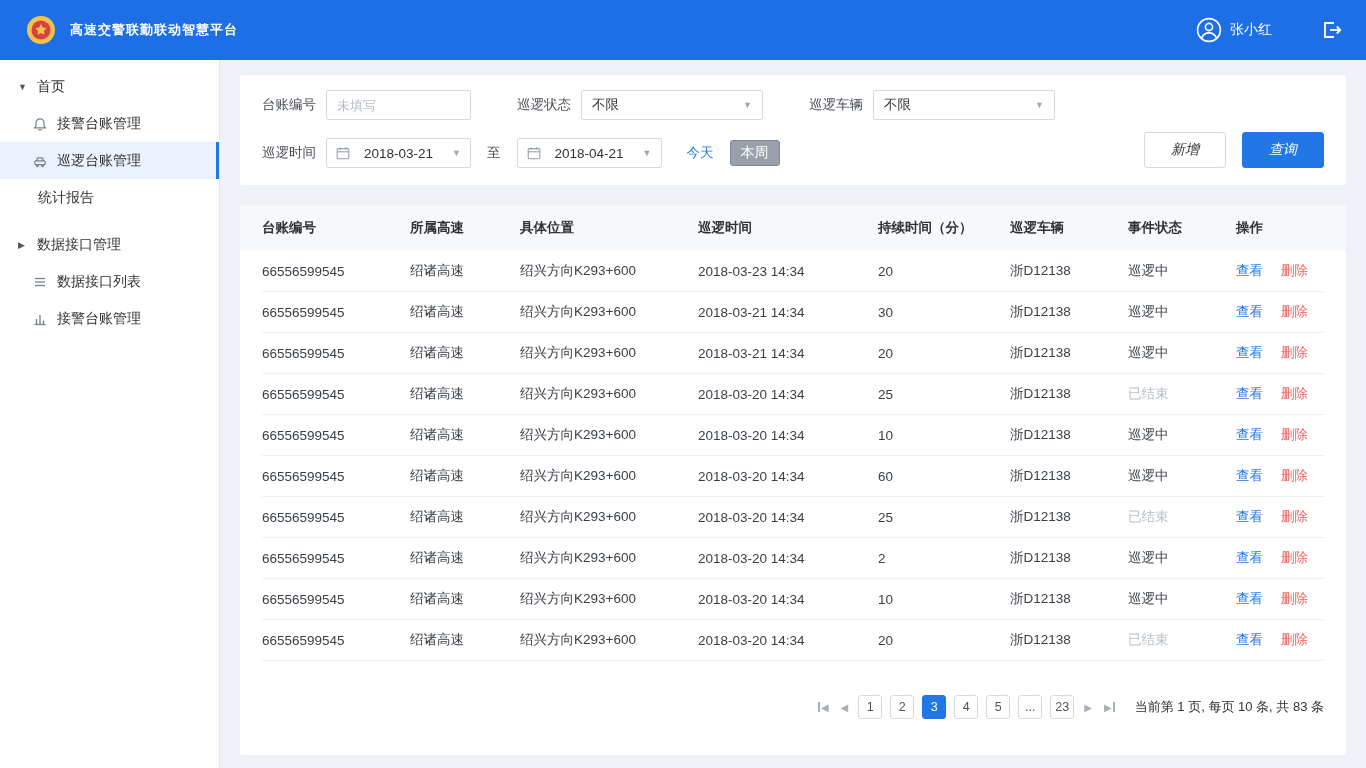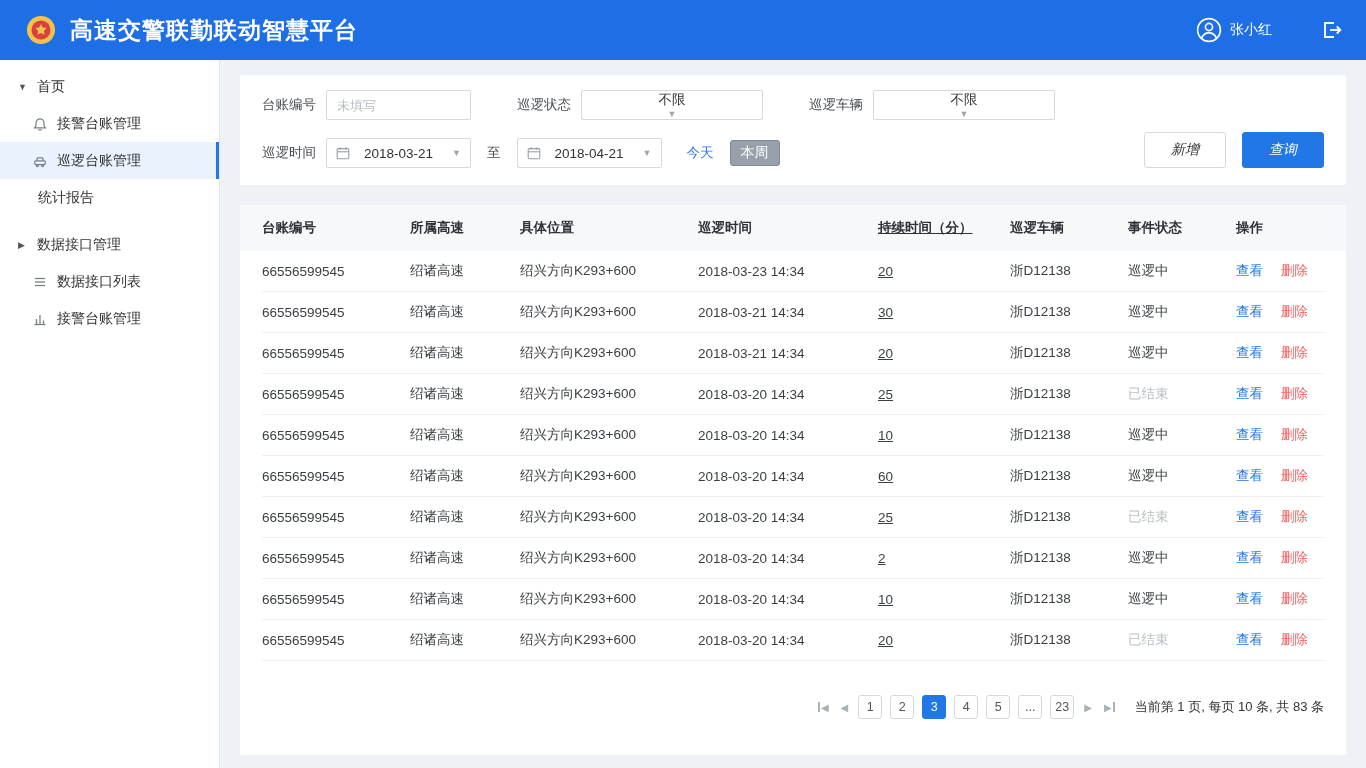--- a/index.html
+++ b/index.html
@@ -3,21 +3,21 @@
 <meta charset="utf-8">
 <style>
   * { margin:0; padding:0; box-sizing:border-box; }
   html,body { width:1366px; height:768px; overflow:hidden; background:#eef1f5;
     font-family:"Liberation Sans", sans-serif; color:#333; }
 
   
   .topbar { position:fixed; top:0; left:0; width:1366px; height:60px;
     background:#1e6fe6; display:flex; align-items:center; padding:0 24px; z-index:10; }
   .logo-wrap { display:flex; align-items:center; margin-right:12px; }
-  .app-title { color:#fff; font-size:23px; font-weight:bold; letter-spacing:1px;text-align:center; }
+  .app-title { color:#fff; font-size:13px; font-weight:bold; letter-spacing:1px;text-align:center; }
   .topbar-right { margin-left:auto; display:flex; align-items:center; gap:14px; }
   .user-chip { display:flex; align-items:center; gap:8px; color:#fff; font-size:14px; cursor:pointer; }
   .logout-btn { margin-left:34px; cursor:pointer; display:flex; align-items:center; }
 
   
   .sidebar { position:fixed; top:60px; left:0; width:220px; height:708px; background:#fff;
     border-right:1px solid #e3e6ea; padding-top:8px; }
   .side-item { height:37px; display:flex; align-items:center; font-size:14px; color:#333;
     cursor:pointer; padding-left:18px; }
   .side-item .tri { font-size:9px; color:#555; margin-right:9px; width:10px; display:inline-block; }
@@ -36,21 +36,21 @@
     padding:14px 22px 16px 22px; }
   .filter-rows { display:flex; flex-direction:column; justify-content:space-between; }
   .filter-row { display:flex; align-items:center; height:32px; }
   .f-label { font-size:13.5px; color:#4a4f55; margin-right:10px; }
   .f-group { display:flex; align-items:center; margin-right:46px; }
   .text-input { width:145px; height:30px; border:1px solid #d6dae0; border-radius:2px;
     padding:0 10px; font-size:13px; color:#333; outline:none; font-family:inherit; }
   .text-input::placeholder { color:#b7bcc3; }
   .select-box { width:182px; height:30px; border:1px solid #d6dae0; border-radius:2px;
     display:flex; align-items:center; justify-content:space-between; padding:0 10px;
-    font-size:13.5px; color:#333; cursor:pointer; background:#fff;flex-direction:column; }
+    font-size:13.5px; color:#333; cursor:pointer; background:#fff; }
   .caret { font-size:9px; color:#a0a6ae; }
   .date-box { width:145px; height:30px; border:1px solid #d6dae0; border-radius:2px;
     display:flex; align-items:center; gap:14px; padding:0 9px; font-size:13.5px; color:#333;
     cursor:pointer; background:#fff; }
   .date-box .caret { margin-left:auto; }
   .to-label { font-size:13.5px; color:#4a4f55; margin:0 16px; }
   .quick-link { font-size:13.5px; color:#2277e6; margin-left:25px; cursor:pointer; text-decoration:none; }
   .chip { margin-left:16px; background:#98a1ab; border:1px solid #7f8894; color:#fff;
     font-size:14px; padding:3px 10px; border-radius:3px; cursor:pointer; }
   .filter-actions { display:flex; align-items:flex-end; gap:16px; padding-bottom:1px; }
@@ -61,21 +61,21 @@
   
   .table-card { margin-top:20px; padding:0 22px 24px 22px; min-height:550px; }
   .thead { display:flex; align-items:center; height:46px; background:#f6f8fa;
     margin:0 -22px; padding:0 22px; font-size:13.5px; font-weight:bold; color:#2f3338; }
   .trow { display:flex; align-items:center; height:41px; border-bottom:1px solid #eef1f4;
     font-size:13.5px; color:#3a3f45; }
   .col-account { width:148px; }
   .col-highway { width:110px; }
   .col-location { width:178px; }
   .col-time { width:180px; }
-  .col-duration { width:132px;text-decoration:underline; }
+  .col-duration { width:132px; }
   .col-vehicle { width:118px; }
   .col-status { width:108px; }
   .col-ops { flex:1; display:flex; gap:18px; }
   .thead .col-ops { display:block; }
   .status-done { color:#b8bec7; }
   .op-view { color:#2277e6; cursor:pointer; text-decoration:none; }
   .op-delete { color:#f15b5b; cursor:pointer; text-decoration:none; }
 
   
   .pager { display:flex; align-items:center; justify-content:flex-end; gap:8px;

